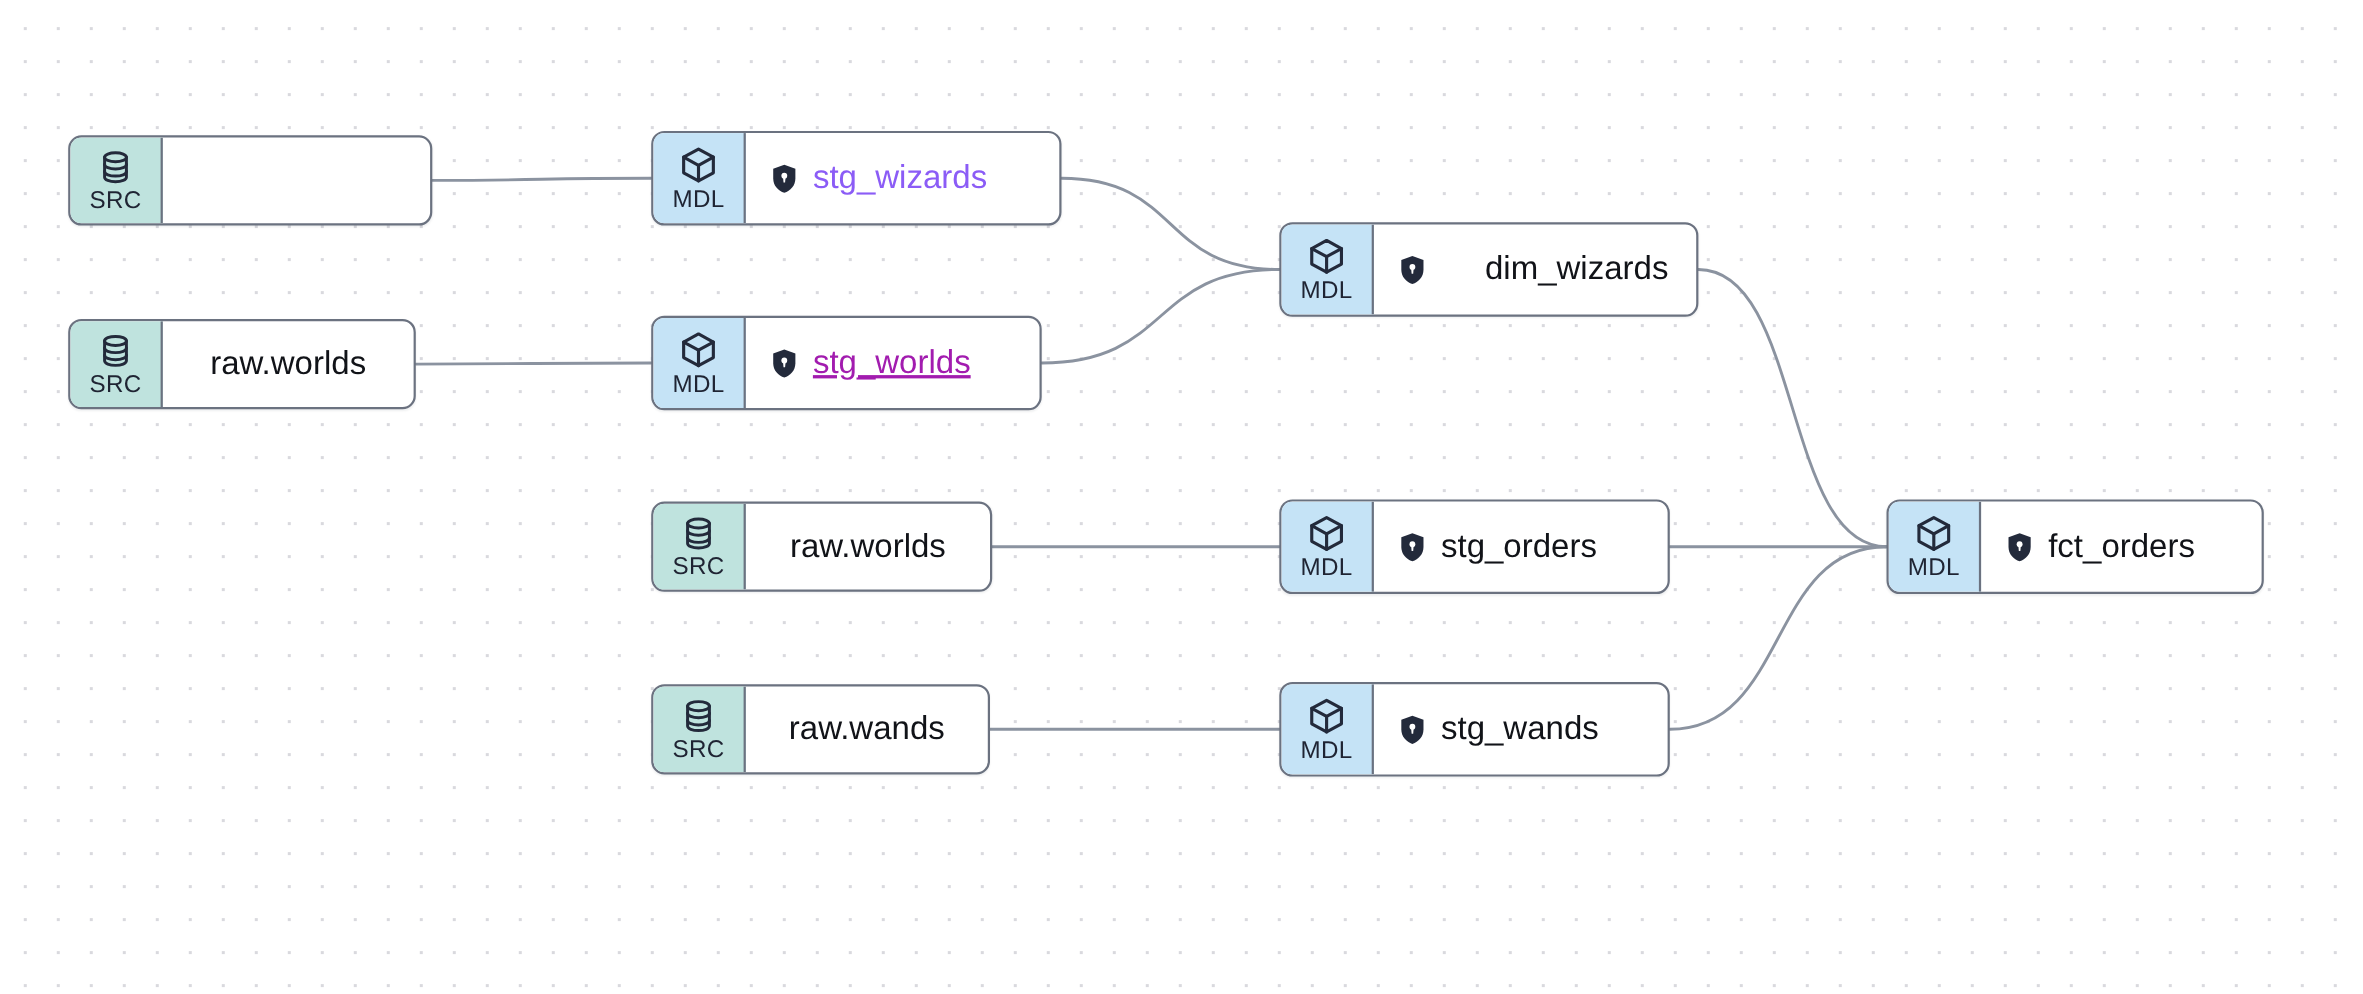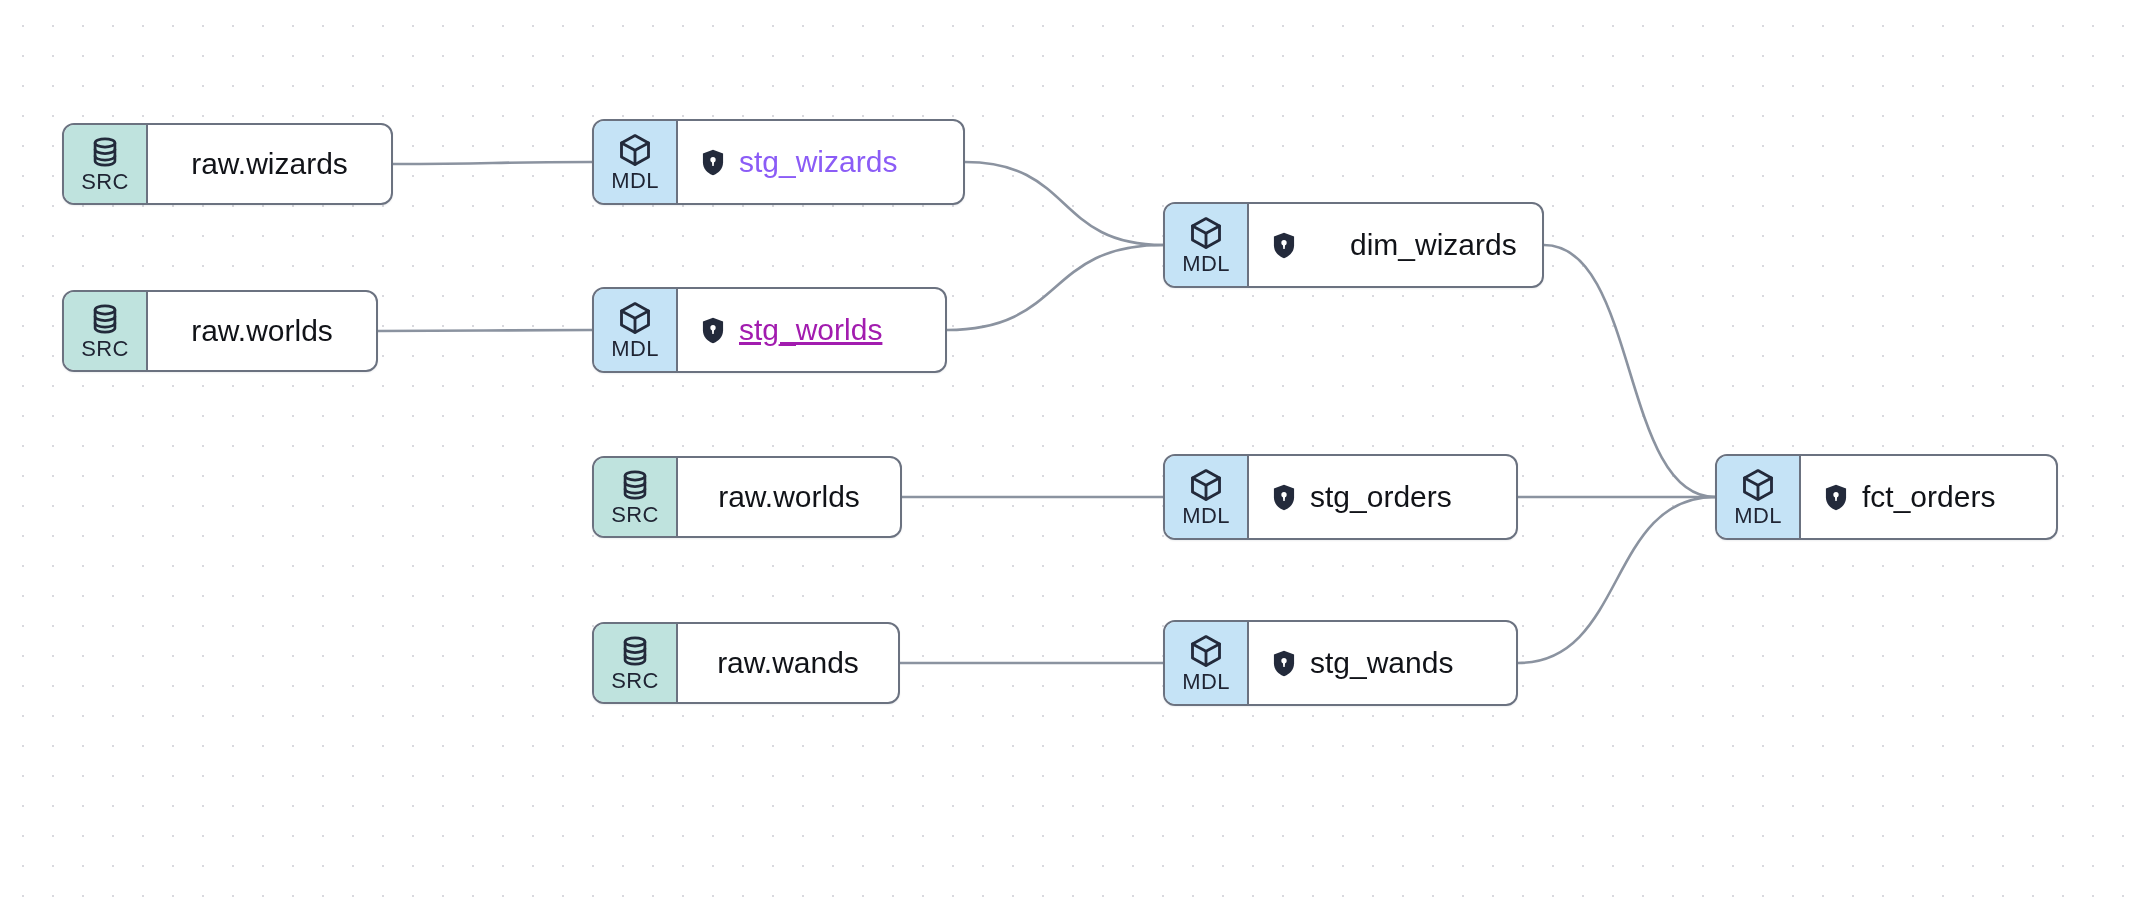--- a/index.html
+++ b/index.html
@@ -102,23 +102,20 @@
       <div class="node" style="left: 62px; top: 123px; width: 331px; height: 82px; border-color: rgb(107, 114, 128); background: rgb(255, 255, 255);">
         <div class="badge src" style="border-right-color: rgb(107, 114, 128); background: rgb(191, 227, 222);">
           <span class="badge-icon"><svg width="34" height="34" viewBox="0 0 24 24" fill="none" stroke="#232a3b" stroke-width="1.9" stroke-linecap="round" stroke-linejoin="round">
               <ellipse cx="12" cy="5.6" rx="7" ry="2.9"></ellipse>
               <path d="M5 5.6v12.8c0 1.6 3.13 2.9 7 2.9s7-1.3 7-2.9V5.6"></path>
               <path d="M5 10.2c0 1.6 3.13 2.9 7 2.9s7-1.3 7-2.9"></path>
               <path d="M5 14.8c0 1.6 3.13 2.9 7 2.9s7-1.3 7-2.9"></path>
             </svg></span>
           <span class="badge-label" style="color: rgb(31, 36, 51);">SRC</span>
         </div>
-        <div class="node-body center">
-          <span class="node-label" style="color: rgb(17, 19, 24);">raw.wizards</span>
-        </div>
       </div>
       <div class="node" style="left: 62px; top: 290px; width: 316px; height: 82px; border-color: rgb(107, 114, 128); background: rgb(255, 255, 255);">
         <div class="badge src" style="border-right-color: rgb(107, 114, 128); background: rgb(191, 227, 222);">
           <span class="badge-icon"><svg width="34" height="34" viewBox="0 0 24 24" fill="none" stroke="#232a3b" stroke-width="1.9" stroke-linecap="round" stroke-linejoin="round">
               <ellipse cx="12" cy="5.6" rx="7" ry="2.9"></ellipse>
               <path d="M5 5.6v12.8c0 1.6 3.13 2.9 7 2.9s7-1.3 7-2.9V5.6"></path>
               <path d="M5 10.2c0 1.6 3.13 2.9 7 2.9s7-1.3 7-2.9"></path>
               <path d="M5 14.8c0 1.6 3.13 2.9 7 2.9s7-1.3 7-2.9"></path>
             </svg></span>
           <span class="badge-label" style="color: rgb(31, 36, 51);">SRC</span>

